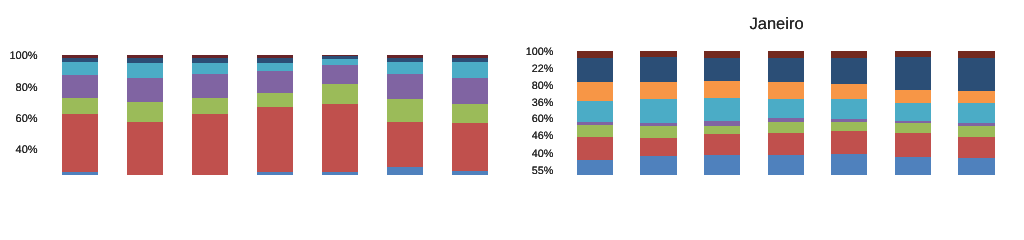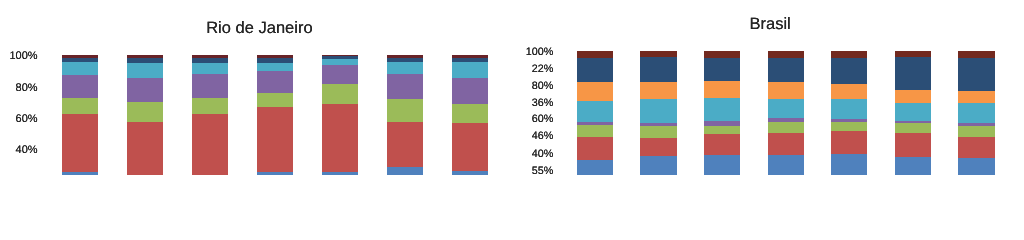--- a/index.html
+++ b/index.html
@@ -18,21 +18,20 @@
        text-shadow:0 0 0.55px rgba(26,26,26,0.95);}
   .bars{position:absolute;left:0;top:0;width:1024px;height:175px;pointer-events:none;}
   .bar{position:absolute;overflow:hidden;pointer-events:auto;cursor:pointer;}
   .seg{position:absolute;left:0;right:0;}
 </style>
 </head>
 <body style="background: rgb(255, 255, 255);">
 
 <div class="page">
   <div class="panel">
-    <div class="chart-title" style="left: 206.2px; top: 19.3px; font-size: 16.5px; color: rgb(38, 38, 38);">Rio de Janeiro</div>
     <div class="axis-group">
       <div class="axis-label" style="right: 986.4px; top: 51.3px; font-size: 11px; line-height: 11px; color: rgb(38, 38, 38);">100%</div>
       <div class="axis-label" style="right: 986.4px; top: 83px; font-size: 11px; line-height: 11px; color: rgb(38, 38, 38);">80%</div>
       <div class="axis-label" style="right: 986.4px; top: 113.8px; font-size: 11px; line-height: 11px; color: rgb(38, 38, 38);">60%</div>
       <div class="axis-label" style="right: 986.4px; top: 144.5px; font-size: 11px; line-height: 11px; color: rgb(38, 38, 38);">40%</div>
     </div>
     <div class="bars">
       <div class="bar" style="left:62.2px;top:55.2px;width:35.5px;height:119.8px;">
         <div class="seg" style="top: 0px; height: 2.95px; background-color: rgb(104, 35, 40);"></div>
         <div class="seg" style="top: 2.95px; height: 4.35px; background-color: rgb(43, 78, 118);"></div>
@@ -92,21 +91,21 @@
         <div class="seg" style="top: 2.49px; height: 4.35px; background-color: rgb(43, 78, 118);"></div>
         <div class="seg" style="top: 6.84px; height: 15.7px; background-color: rgb(75, 172, 198);"></div>
         <div class="seg" style="top: 22.54px; height: 26.27px; background-color: rgb(128, 100, 162);"></div>
         <div class="seg" style="top: 48.81px; height: 19.43px; background-color: rgb(155, 187, 89);"></div>
         <div class="seg" style="top: 68.24px; height: 47.1px; background-color: rgb(192, 80, 77);"></div>
         <div class="seg" style="top: 115.34px; height: 40.11px; background-color: rgb(79, 129, 189);"></div>
       </div>
     </div>
   </div>
   <div class="panel">
-    <div class="chart-title" style="left: 749.5px; top: 14.7px; font-size: 16.5px; color: rgb(38, 38, 38);">Brasil</div>
+    <div class="chart-title" style="left: 749.5px; top: 14.7px; font-size: 16.5px; color: rgb(38, 38, 38);">Janeiro</div>
     <div class="axis-group">
       <div class="axis-label" style="right: 470.7px; top: 46.7px; font-size: 10.8px; line-height: 10.8px; color: rgb(38, 38, 38);">100%</div>
       <div class="axis-label" style="right: 470.7px; top: 63.5px; font-size: 10.8px; line-height: 10.8px; color: rgb(38, 38, 38);">22%</div>
       <div class="axis-label" style="right: 470.7px; top: 80.5px; font-size: 10.8px; line-height: 10.8px; color: rgb(38, 38, 38);">80%</div>
       <div class="axis-label" style="right: 470.7px; top: 97.5px; font-size: 10.8px; line-height: 10.8px; color: rgb(38, 38, 38);">36%</div>
       <div class="axis-label" style="right: 470.7px; top: 114.4px; font-size: 10.8px; line-height: 10.8px; color: rgb(38, 38, 38);">60%</div>
       <div class="axis-label" style="right: 470.7px; top: 131.4px; font-size: 10.8px; line-height: 10.8px; color: rgb(38, 38, 38);">46%</div>
       <div class="axis-label" style="right: 470.7px; top: 148.5px; font-size: 10.8px; line-height: 10.8px; color: rgb(38, 38, 38);">40%</div>
       <div class="axis-label" style="right: 470.7px; top: 165.6px; font-size: 10.8px; line-height: 10.8px; color: rgb(38, 38, 38);">55%</div>
     </div>

